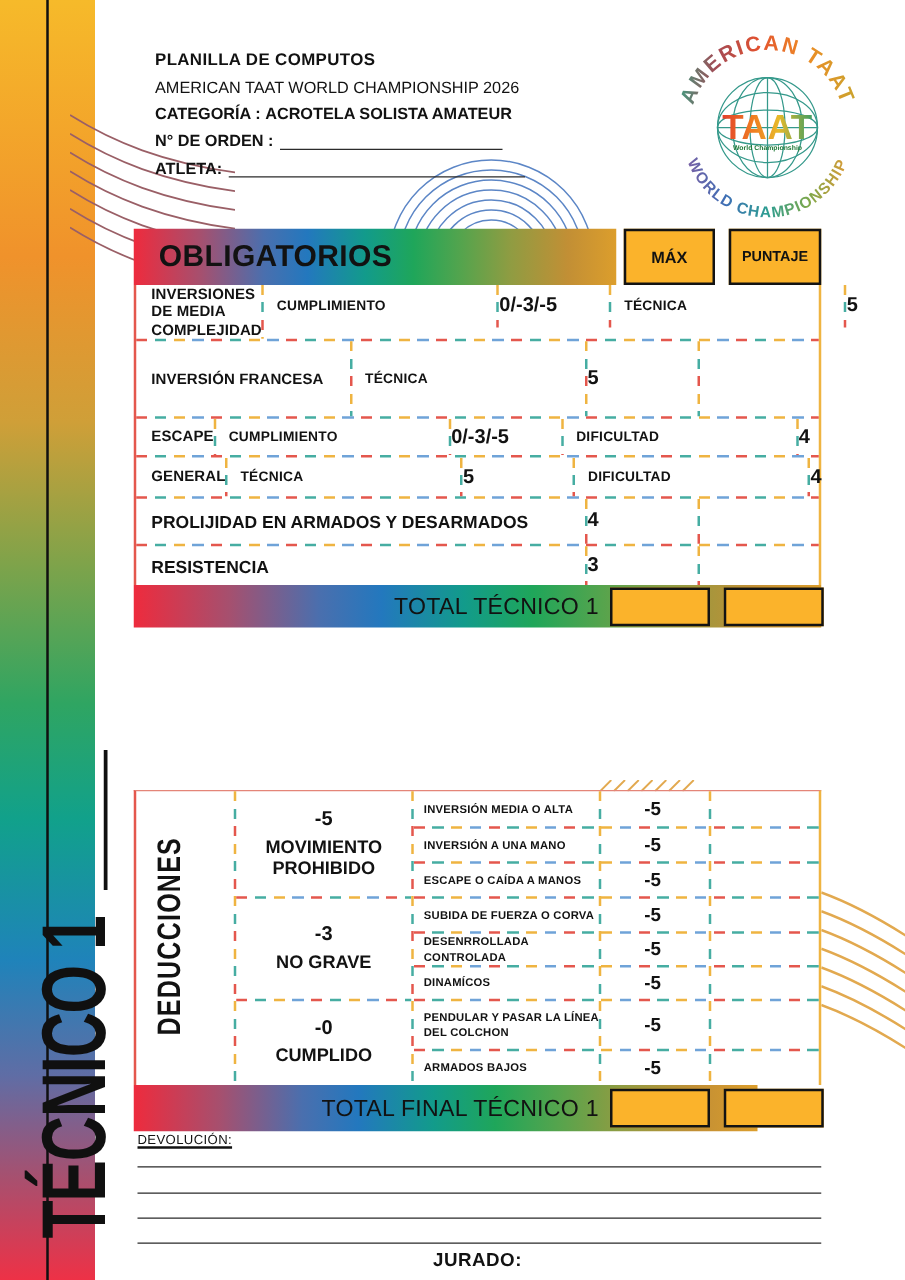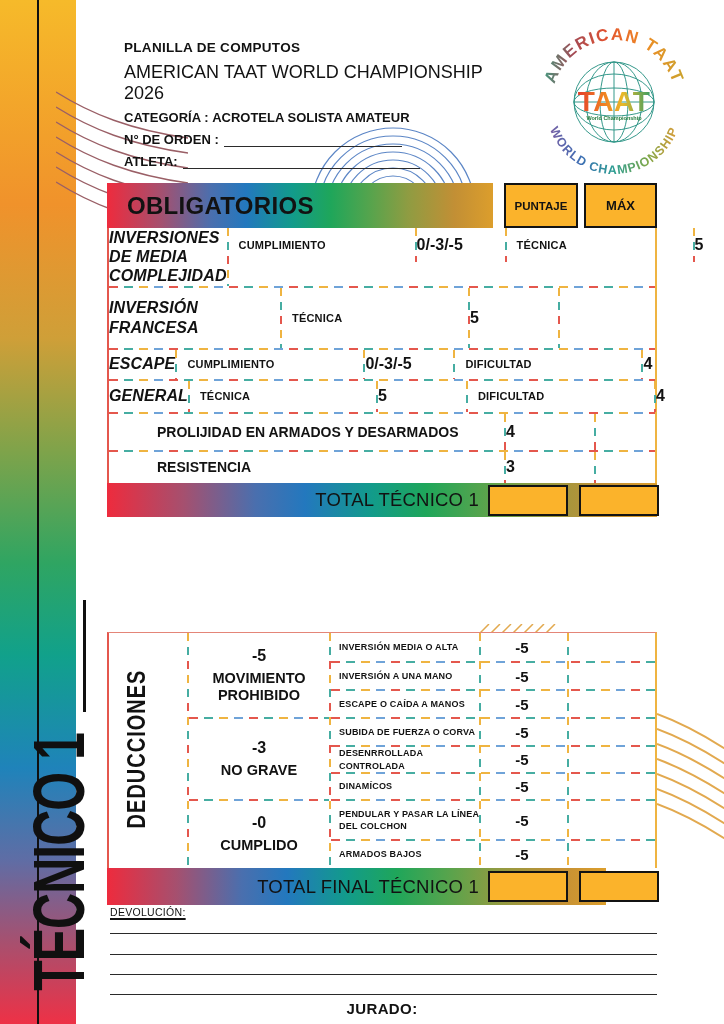--- a/index.html
+++ b/index.html
@@ -9,50 +9,50 @@
   .sidebar{position:absolute;left:0;top:0;width:76px;height:1024px;
     background:linear-gradient(180deg,#F6BA2A 0%,#F0922B 20%,#CF9F38 33%,#7FA34A 44%,#2FA562 55%,#11A18B 64%,#1F83BA 75%,#5F6DA5 84%,#A7506F 92%,#EE3146 100%);}
   .sidebar-line{position:absolute;left:37px;top:0;width:2px;height:1024px;background:#101010;}
   .sidebar-title{position:absolute;left:-102px;top:834px;width:320px;height:56px;
     transform:rotate(-90deg) scale(1,1.45);transform-origin:center;
     font-size:50px;font-weight:900;letter-spacing:-1px;white-space:nowrap;text-align:center;color:#101010;}
   .sidebar-dash{position:absolute;left:83px;top:600px;width:3px;height:112px;background:#101010;}
   
   .hdr{position:absolute;left:124px;top:40px;width:400px;}
   .hdr-l1{font-size:13.5px;font-weight:900;letter-spacing:.3px;margin-bottom:7px;}
-  .hdr-l2{font-size:18px;font-weight:500;margin-bottom:6px;}
+  .hdr-l2{font-size:13px;font-weight:500;margin-bottom:6px;}
   .hdr-l3{font-size:13px;font-weight:600;margin-bottom:7px;}
   .hdr-l3 b{font-weight:900;}
   .hdr-row{display:flex;align-items:flex-end;font-size:13px;font-weight:600;margin-bottom:7px;}
   .fill-line{border-bottom:1.5px solid #2b2b2b;height:13px;margin-left:5px;}
   
   .decor{position:absolute;pointer-events:none;}
   
   .seph{height:2px;flex:0 0 auto;background:repeating-linear-gradient(90deg,#E4574D 0 9px,transparent 9px 15px,#46ADA2 15px 24px,transparent 24px 30px,#EFB441 30px 39px,transparent 39px 45px,#6FA3D8 45px 54px,transparent 54px 60px);}
   .vsep{width:2px;flex:0 0 auto;align-self:stretch;background:repeating-linear-gradient(180deg,#EFB441 0 8px,transparent 8px 14px,#46ADA2 14px 22px,transparent 22px 28px,#E4574D 28px 36px,transparent 36px 42px);}
   
   .ob{position:absolute;left:107px;top:183px;width:550px;}
   .ob-head{height:45px;display:flex;align-items:stretch;}
   .band{background:linear-gradient(90deg,#EE2B3D 0%,#A5506F 14%,#4A6FAE 27%,#2378BE 36%,#129B8B 48%,#1FA65A 58%,#55A44D 68%,#8F9C42 78%,#C28F35 90%,#DC9E2C 100%);}
   .ob-head-band{width:386px;display:flex;align-items:center;padding-left:20px;box-sizing:border-box;
     font-size:24px;font-weight:900;letter-spacing:.3px;}
   .ybox{background:#FBB32B;border:2.5px solid #131313;box-sizing:border-box;display:flex;align-items:center;justify-content:center;font-weight:900;}
   .ob-head .ybox.max{width:73px;margin-left:6px;font-size:13px;}
   .ob-head .ybox.pje{width:74px;margin-left:11px;font-size:11.5px;}
   .ob-body{border-left:2px solid #E4574D;border-right:2px solid #EFB441;}
   .ob-group{display:flex;align-items:stretch;}
-  .ob-label{width:171px;display:flex;align-items:center;padding-left:0;box-sizing:border-box;
-    font-size:16px;font-weight:900;line-height:1.2;letter-spacing:.1px;font-style:italic;}
+  .ob-label{width:171px;display:flex;align-items:center;padding-left:12px;box-sizing:border-box;
+    font-size:12px;font-weight:900;line-height:1.2;letter-spacing:.1px;}
   .ob-rows{flex:1;display:flex;flex-direction:row;}
   .ob-row{display:flex;align-items:center;}
   .ob-sub{width:186px;padding-left:10px;box-sizing:border-box;font-size:11px;font-weight:900;letter-spacing:.2px;}
   .cmax{width:88px;font-size:16px;font-weight:800;}
   .cscore{flex:1;align-self:stretch;}
   .ob-simple{display:flex;align-items:center;}
-  .ob-label-wide{width:359px;padding-left:12px;box-sizing:border-box;font-size:14px;font-weight:900;margin-left:36px;}
+  .ob-label-wide{width:359px;padding-left:12px;box-sizing:border-box;font-size:14px;font-weight:900;}
   
   .total-band{position:relative;height:34px;}
   .total-text{position:absolute;left:0;top:0;width:372px;height:34px;display:flex;align-items:center;justify-content:flex-end;
     font-size:18.5px;font-weight:400;letter-spacing:.2px;}
   .total-box1{position:absolute;left:381px;top:2px;width:80px;height:31px;}
   .total-box2{position:absolute;left:472px;top:2px;width:80px;height:31px;}
   
   .ded{position:absolute;left:107px;top:632px;width:550px;height:236px;
     border-left:2px solid #E4574D;border-right:2px solid #EFB441;border-top:1.5px solid #E48578;box-sizing:border-box;display:flex;}
   .ded-side{position:relative;width:78px;flex:0 0 auto;}
@@ -195,22 +195,22 @@
     </text>
     <text x="86" y="89" font-size="28" font-weight="900" letter-spacing="0.5" text-anchor="middle" fill="url(#lgTAAT)" font-family="Liberation Sans, sans-serif">TAAT</text>
     <text x="86" y="98" font-size="5.5" font-weight="700" text-anchor="middle" fill="#1F7A38" font-family="Liberation Sans, sans-serif">World Championship</text>
   </svg>
 
   <div class="ob">
     <div class="ob-head">
       <div class="ob-head-band band">
         <span>OBLIGATORIOS</span>
       </div>
+      <div class="ybox max">MÁX</div>
       <div class="ybox pje">PUNTAJE</div>
-      <div class="ybox max">MÁX</div>
     </div>
 
     <div class="ob-body">
 
       <div class="ob-group">
         <div class="ob-label">INVERSIONES DE MEDIA COMPLEJIDAD</div>
         <div class="vsep"></div>
         <div class="ob-rows">
           <div class="ob-row" style="height:34px;">
             <div class="ob-sub">CUMPLIMIENTO</div>

